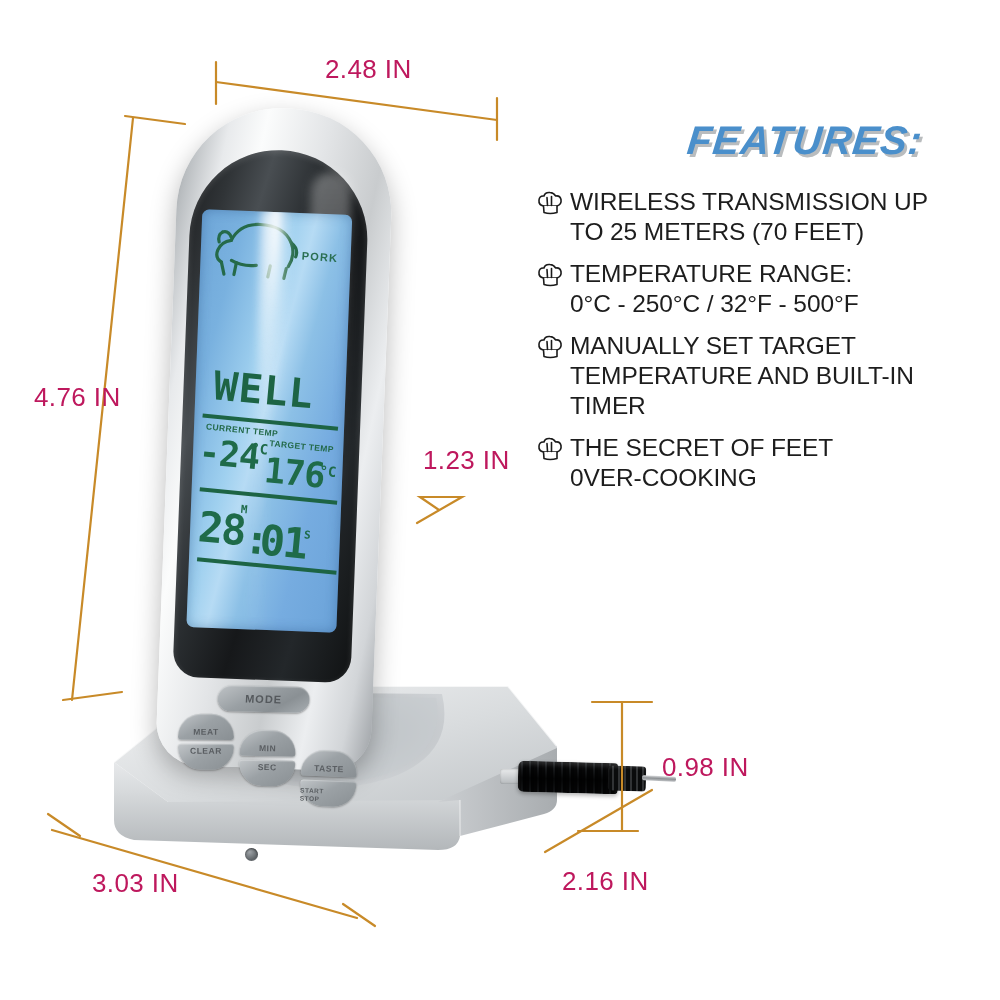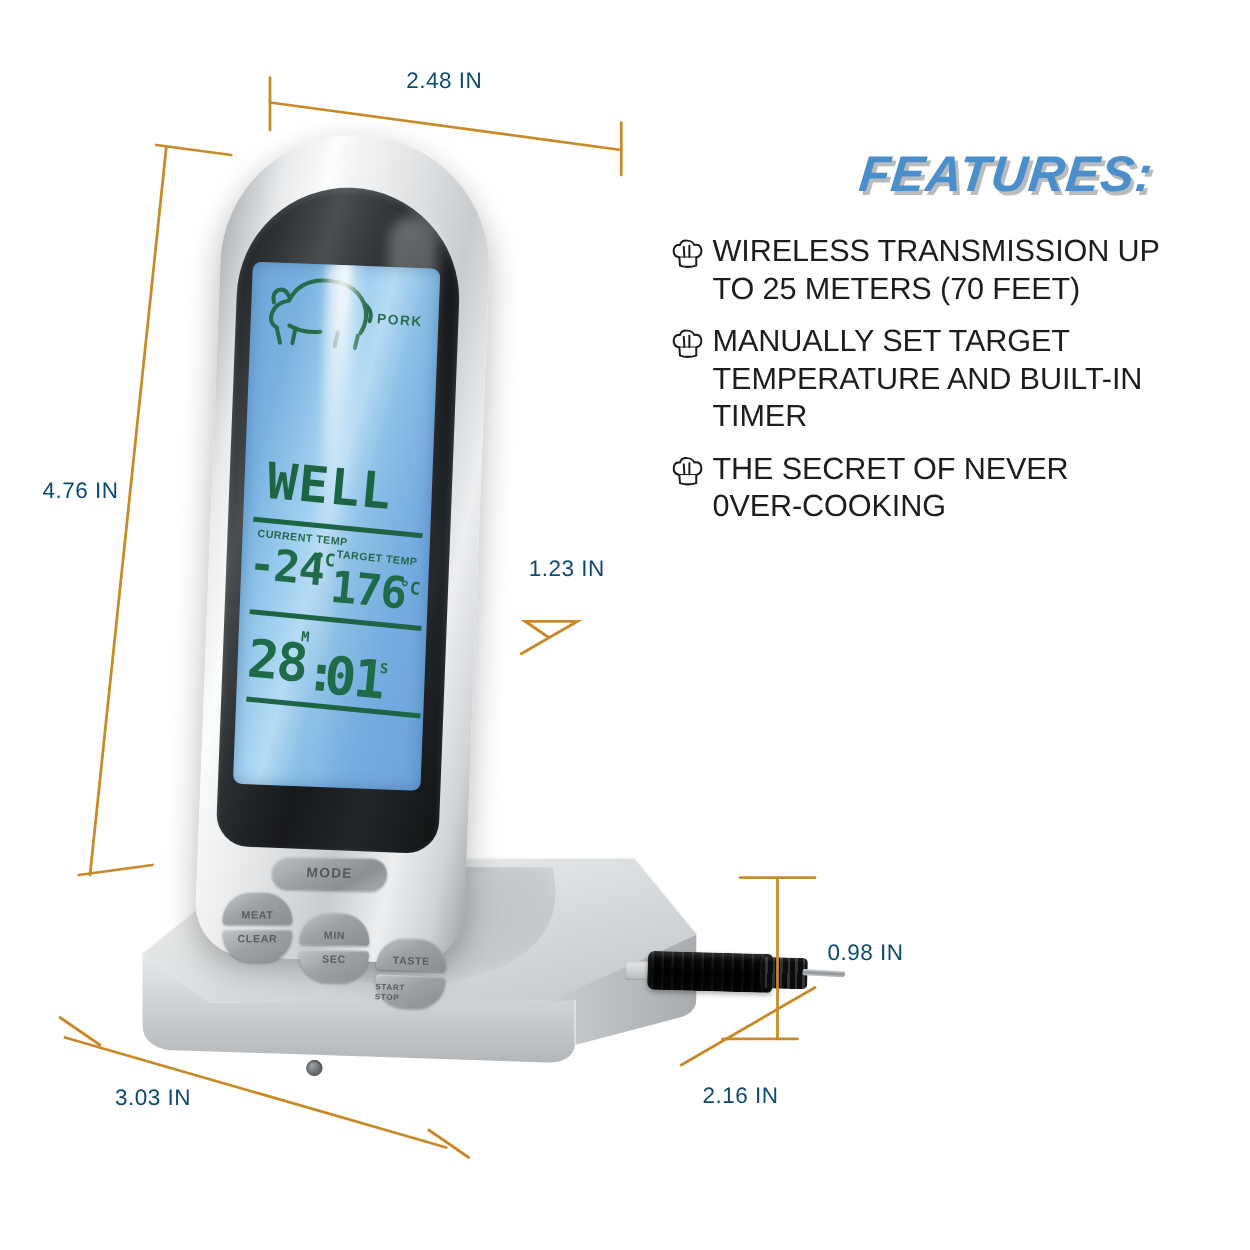--- a/index.html
+++ b/index.html
@@ -22,22 +22,22 @@
   }
 
   
   .dim-layer {
     position: absolute;
     inset: 0;
     pointer-events: none;
   }
   .dim-label {
     position: absolute;
-    color: #0c4a6e;
-    font-size: 18px;
+    color: #be185d;
+    font-size: 26px;
     font-weight: 400;
     letter-spacing: 0.4px;
     white-space: nowrap;
     font-family: "Liberation Sans", sans-serif;
   }
 
   
   .features {
     position: absolute;
     left: 536px;
@@ -588,20 +588,33 @@
               <path d="M7.5 17 Q2.5 16 3 11 Q3.5 6.5 8 7 Q9 3 14 3.5 Q18 3.8 19.5 7 Q24 6.2 25 10.5 Q25.8 15.5 21 17 Z"></path>
               <path d="M7.5 17 L8 23.5 Q14 25.5 21 23.5 L21 17"></path>
               <path d="M11 8.5 L11.5 16.5 M15.5 7.5 L15.5 16.5"></path>
             </g>
           </svg>
         </span>
         <span class="feature-text">WIRELESS TRANSMISSION UP
 TO 25 METERS (70 FEET)</span>
       </div>
 
+      <div class="feature-item">
+        <span class="chef-icon">
+          <svg viewBox="0 0 30 30" xmlns="http://www.w3.org/2000/svg">
+            <g fill="#ffffff" stroke="#1b1b1b" stroke-width="1.6" stroke-linejoin="round" stroke-linecap="round">
+              <path d="M7.5 17 Q2.5 16 3 11 Q3.5 6.5 8 7 Q9 3 14 3.5 Q18 3.8 19.5 7 Q24 6.2 25 10.5 Q25.8 15.5 21 17 Z"></path>
+              <path d="M7.5 17 L8 23.5 Q14 25.5 21 23.5 L21 17"></path>
+              <path d="M11 8.5 L11.5 16.5 M15.5 7.5 L15.5 16.5"></path>
+            </g>
+          </svg>
+        </span>
+        <span class="feature-text">TEMPERATURE RANGE:
+0°C - 250°C / 32°F - 500°F</span>
+      </div>
 
 
       <div class="feature-item">
         <span class="chef-icon">
           <svg viewBox="0 0 30 30" xmlns="http://www.w3.org/2000/svg">
             <g fill="#ffffff" stroke="#1b1b1b" stroke-width="1.6" stroke-linejoin="round" stroke-linecap="round">
               <path d="M7.5 17 Q2.5 16 3 11 Q3.5 6.5 8 7 Q9 3 14 3.5 Q18 3.8 19.5 7 Q24 6.2 25 10.5 Q25.8 15.5 21 17 Z"></path>
               <path d="M7.5 17 L8 23.5 Q14 25.5 21 23.5 L21 17"></path>
               <path d="M11 8.5 L11.5 16.5 M15.5 7.5 L15.5 16.5"></path>
             </g>
@@ -615,20 +628,20 @@
       <div class="feature-item">
         <span class="chef-icon">
           <svg viewBox="0 0 30 30" xmlns="http://www.w3.org/2000/svg">
             <g fill="#ffffff" stroke="#1b1b1b" stroke-width="1.6" stroke-linejoin="round" stroke-linecap="round">
               <path d="M7.5 17 Q2.5 16 3 11 Q3.5 6.5 8 7 Q9 3 14 3.5 Q18 3.8 19.5 7 Q24 6.2 25 10.5 Q25.8 15.5 21 17 Z"></path>
               <path d="M7.5 17 L8 23.5 Q14 25.5 21 23.5 L21 17"></path>
               <path d="M11 8.5 L11.5 16.5 M15.5 7.5 L15.5 16.5"></path>
             </g>
           </svg>
         </span>
-        <span class="feature-text">THE SECRET OF NEVER
+        <span class="feature-text">THE SECRET OF FEET
 0VER-COOKING</span>
       </div>
 
     </div>
   </div>
 
 </div>
 
 </body></html>

